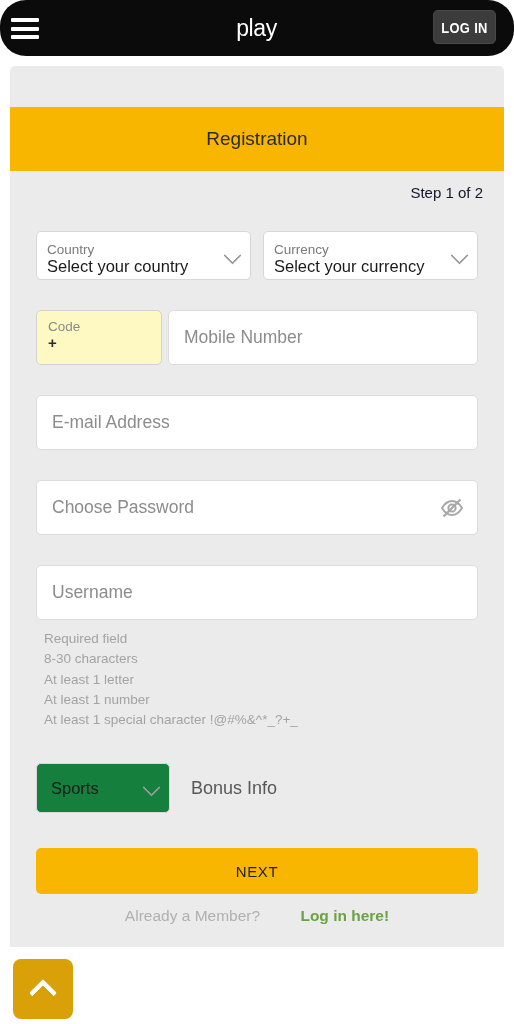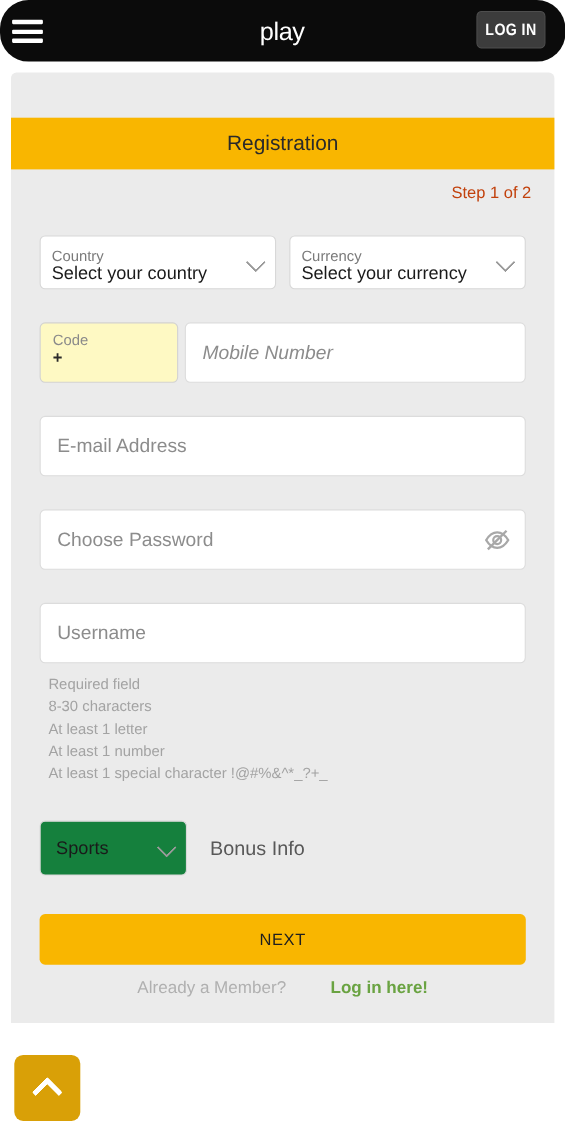--- a/index.html
+++ b/index.html
@@ -97,34 +97,34 @@
     width: 494px;
     background: #ebebeb;
     border-top-left-radius: 5px;
     border-top-right-radius: 5px;
     padding-bottom: 10px;
   }
 
   .card-top-pad { height: 41px; }
 
   .reg-bar {
-    height: 47px;
+    height: 64px;
     background: #f9b600;
     display: flex;
     align-items: center;
     justify-content: center;
     color: #2a2a2a;
     font-size: 19px;
   }
 
   .step {
     text-align: right;
     padding: 13px 21px 0 0;
     font-size: 15px;
-    color: #c2410c;
+    color: #0f172a;
   }
 
   .form { padding: 12px 26px; }
 
   .row { display: flex; }
 
   
   .field {
     background: #ffffff;
     border: 1px solid #d8d8d8;
@@ -188,21 +188,21 @@
     background: #ffffff;
     border: 1px solid #dcdcdc;
     border-radius: 5px;
     display: flex;
     align-items: center;
     padding: 0 15px;
     font-size: 17.5px;
     color: #8c8c8c;
     cursor: text;
   }
-  .mobile { flex: 1; margin-left: 6px; font-style: italic; }
+  .mobile { flex: 1; margin-left: 6px; }
   .full { width: 100%; }
 
   .pw-wrap { position: relative; }
   .eye {
     position: absolute;
     right: 14px;
     top: 50%;
     margin-top: -11px;
     width: 24px;
     height: 22px;

